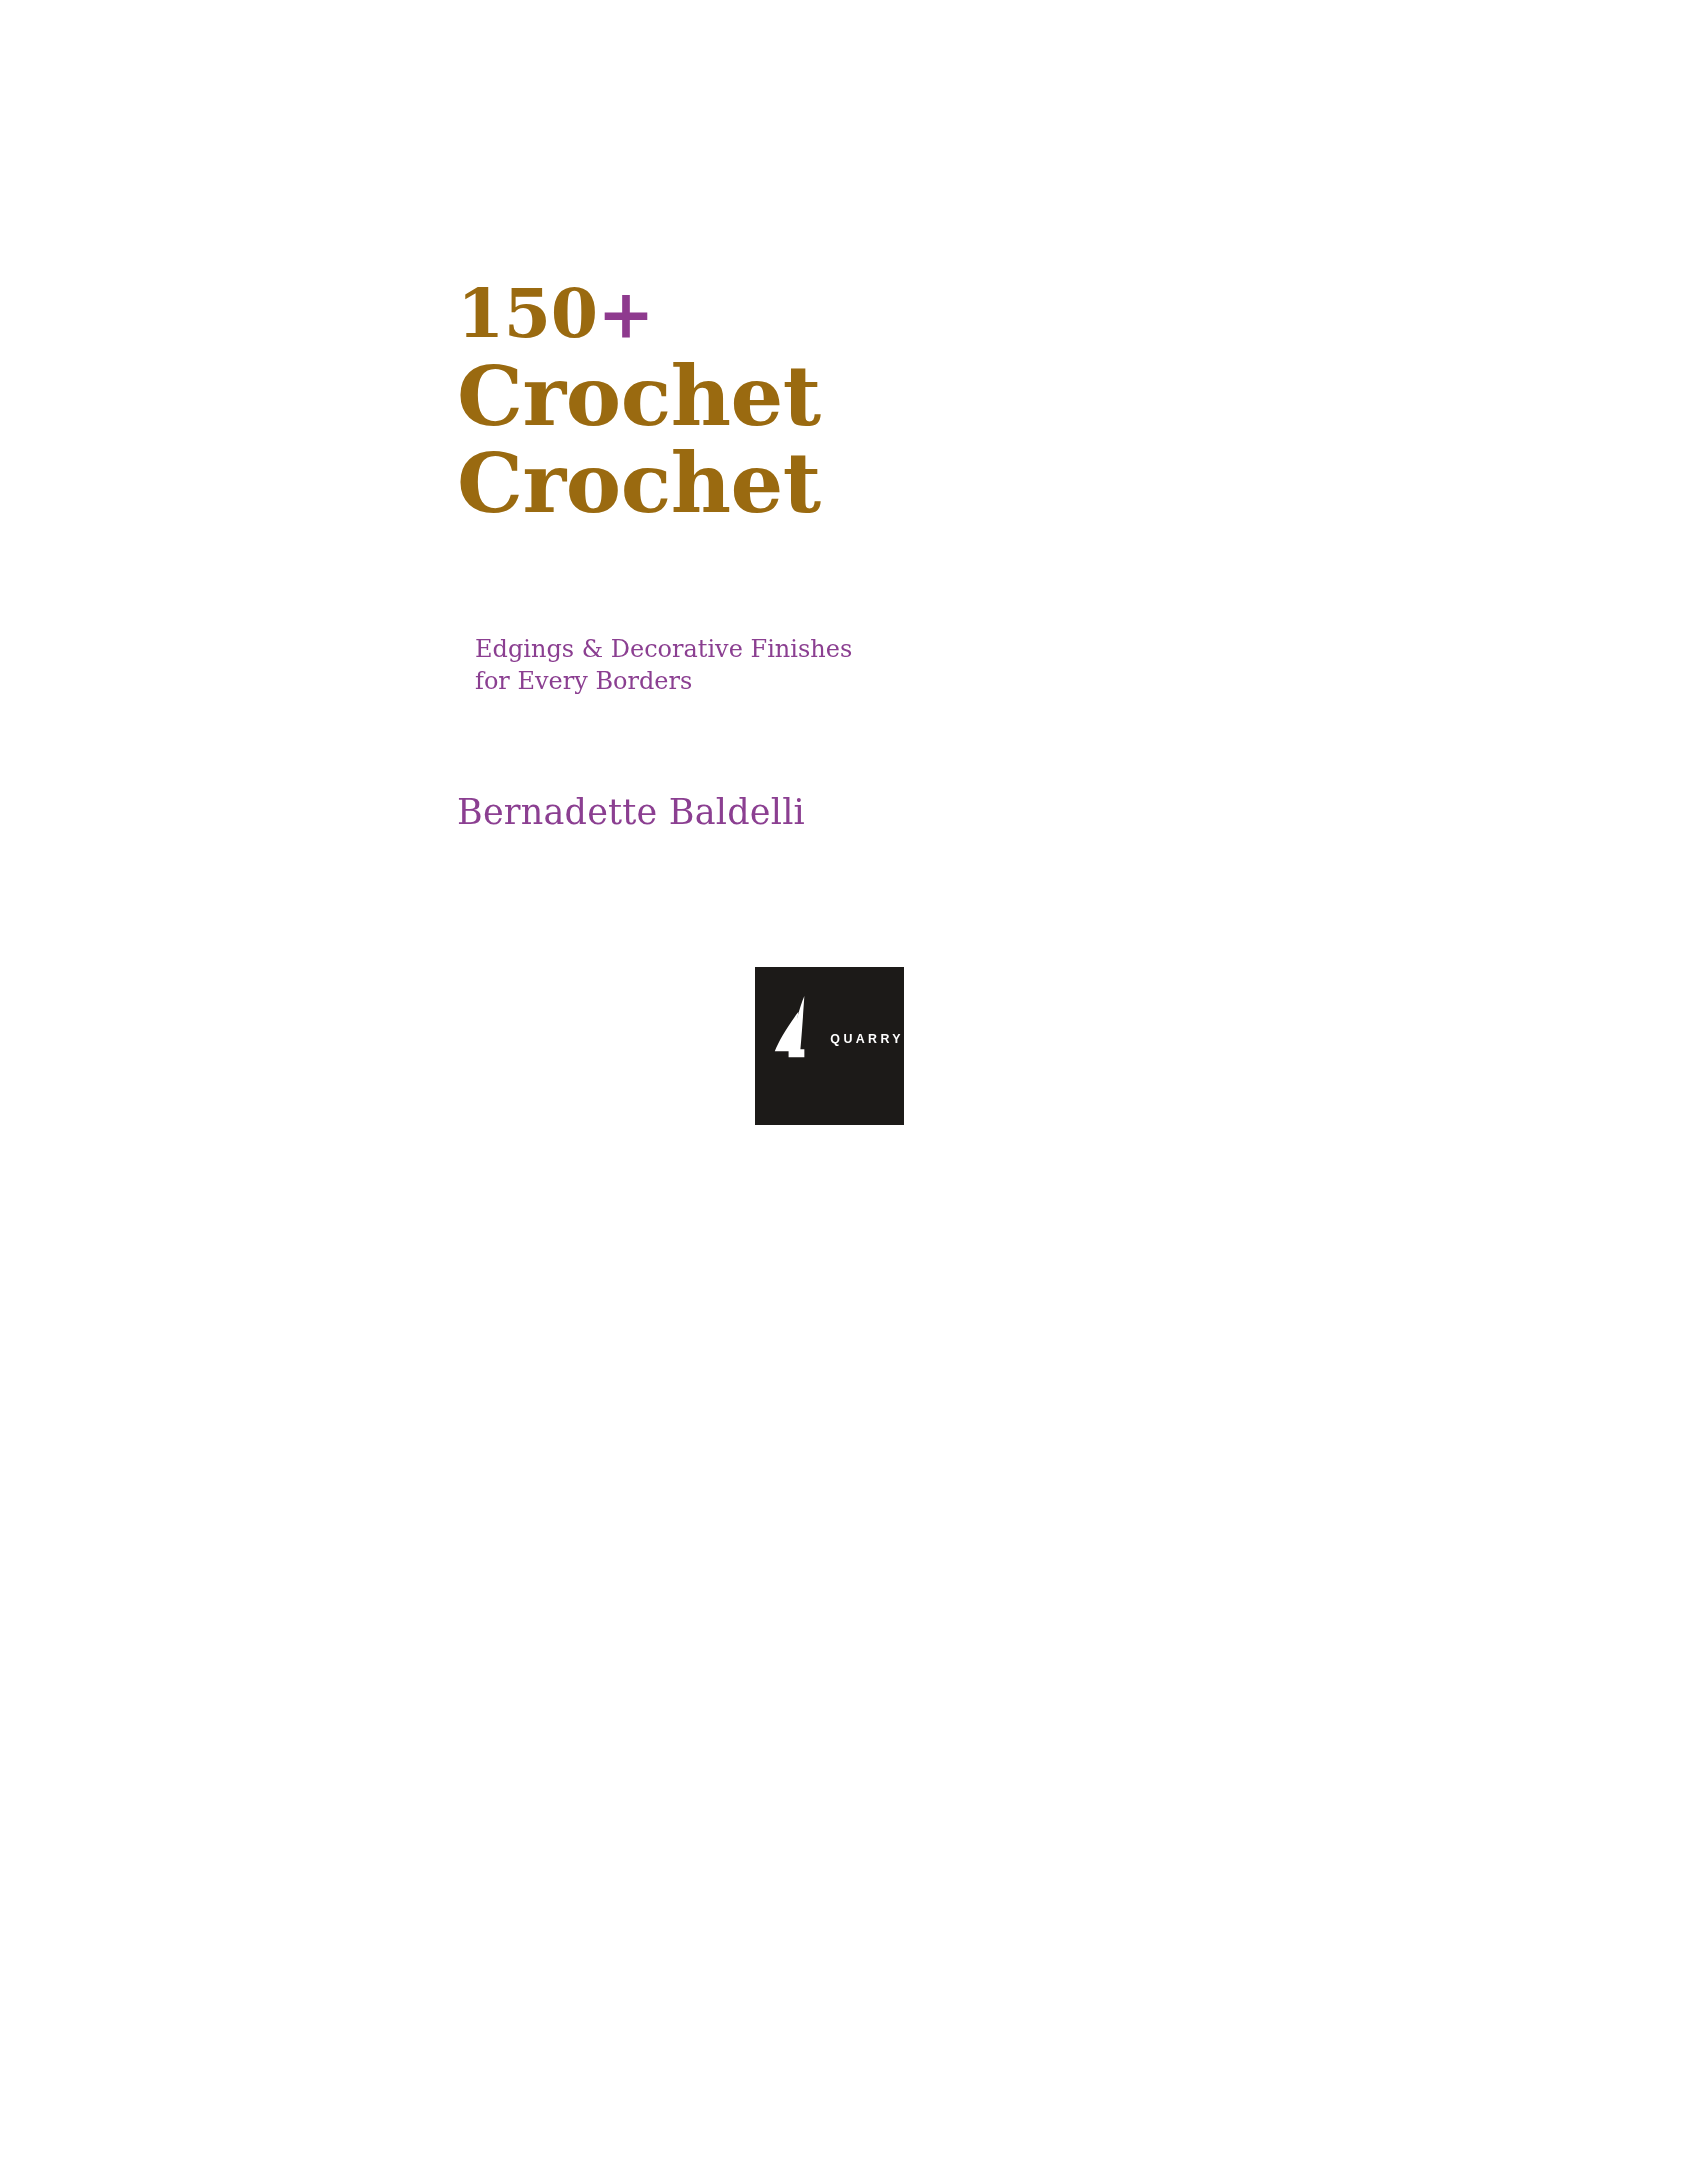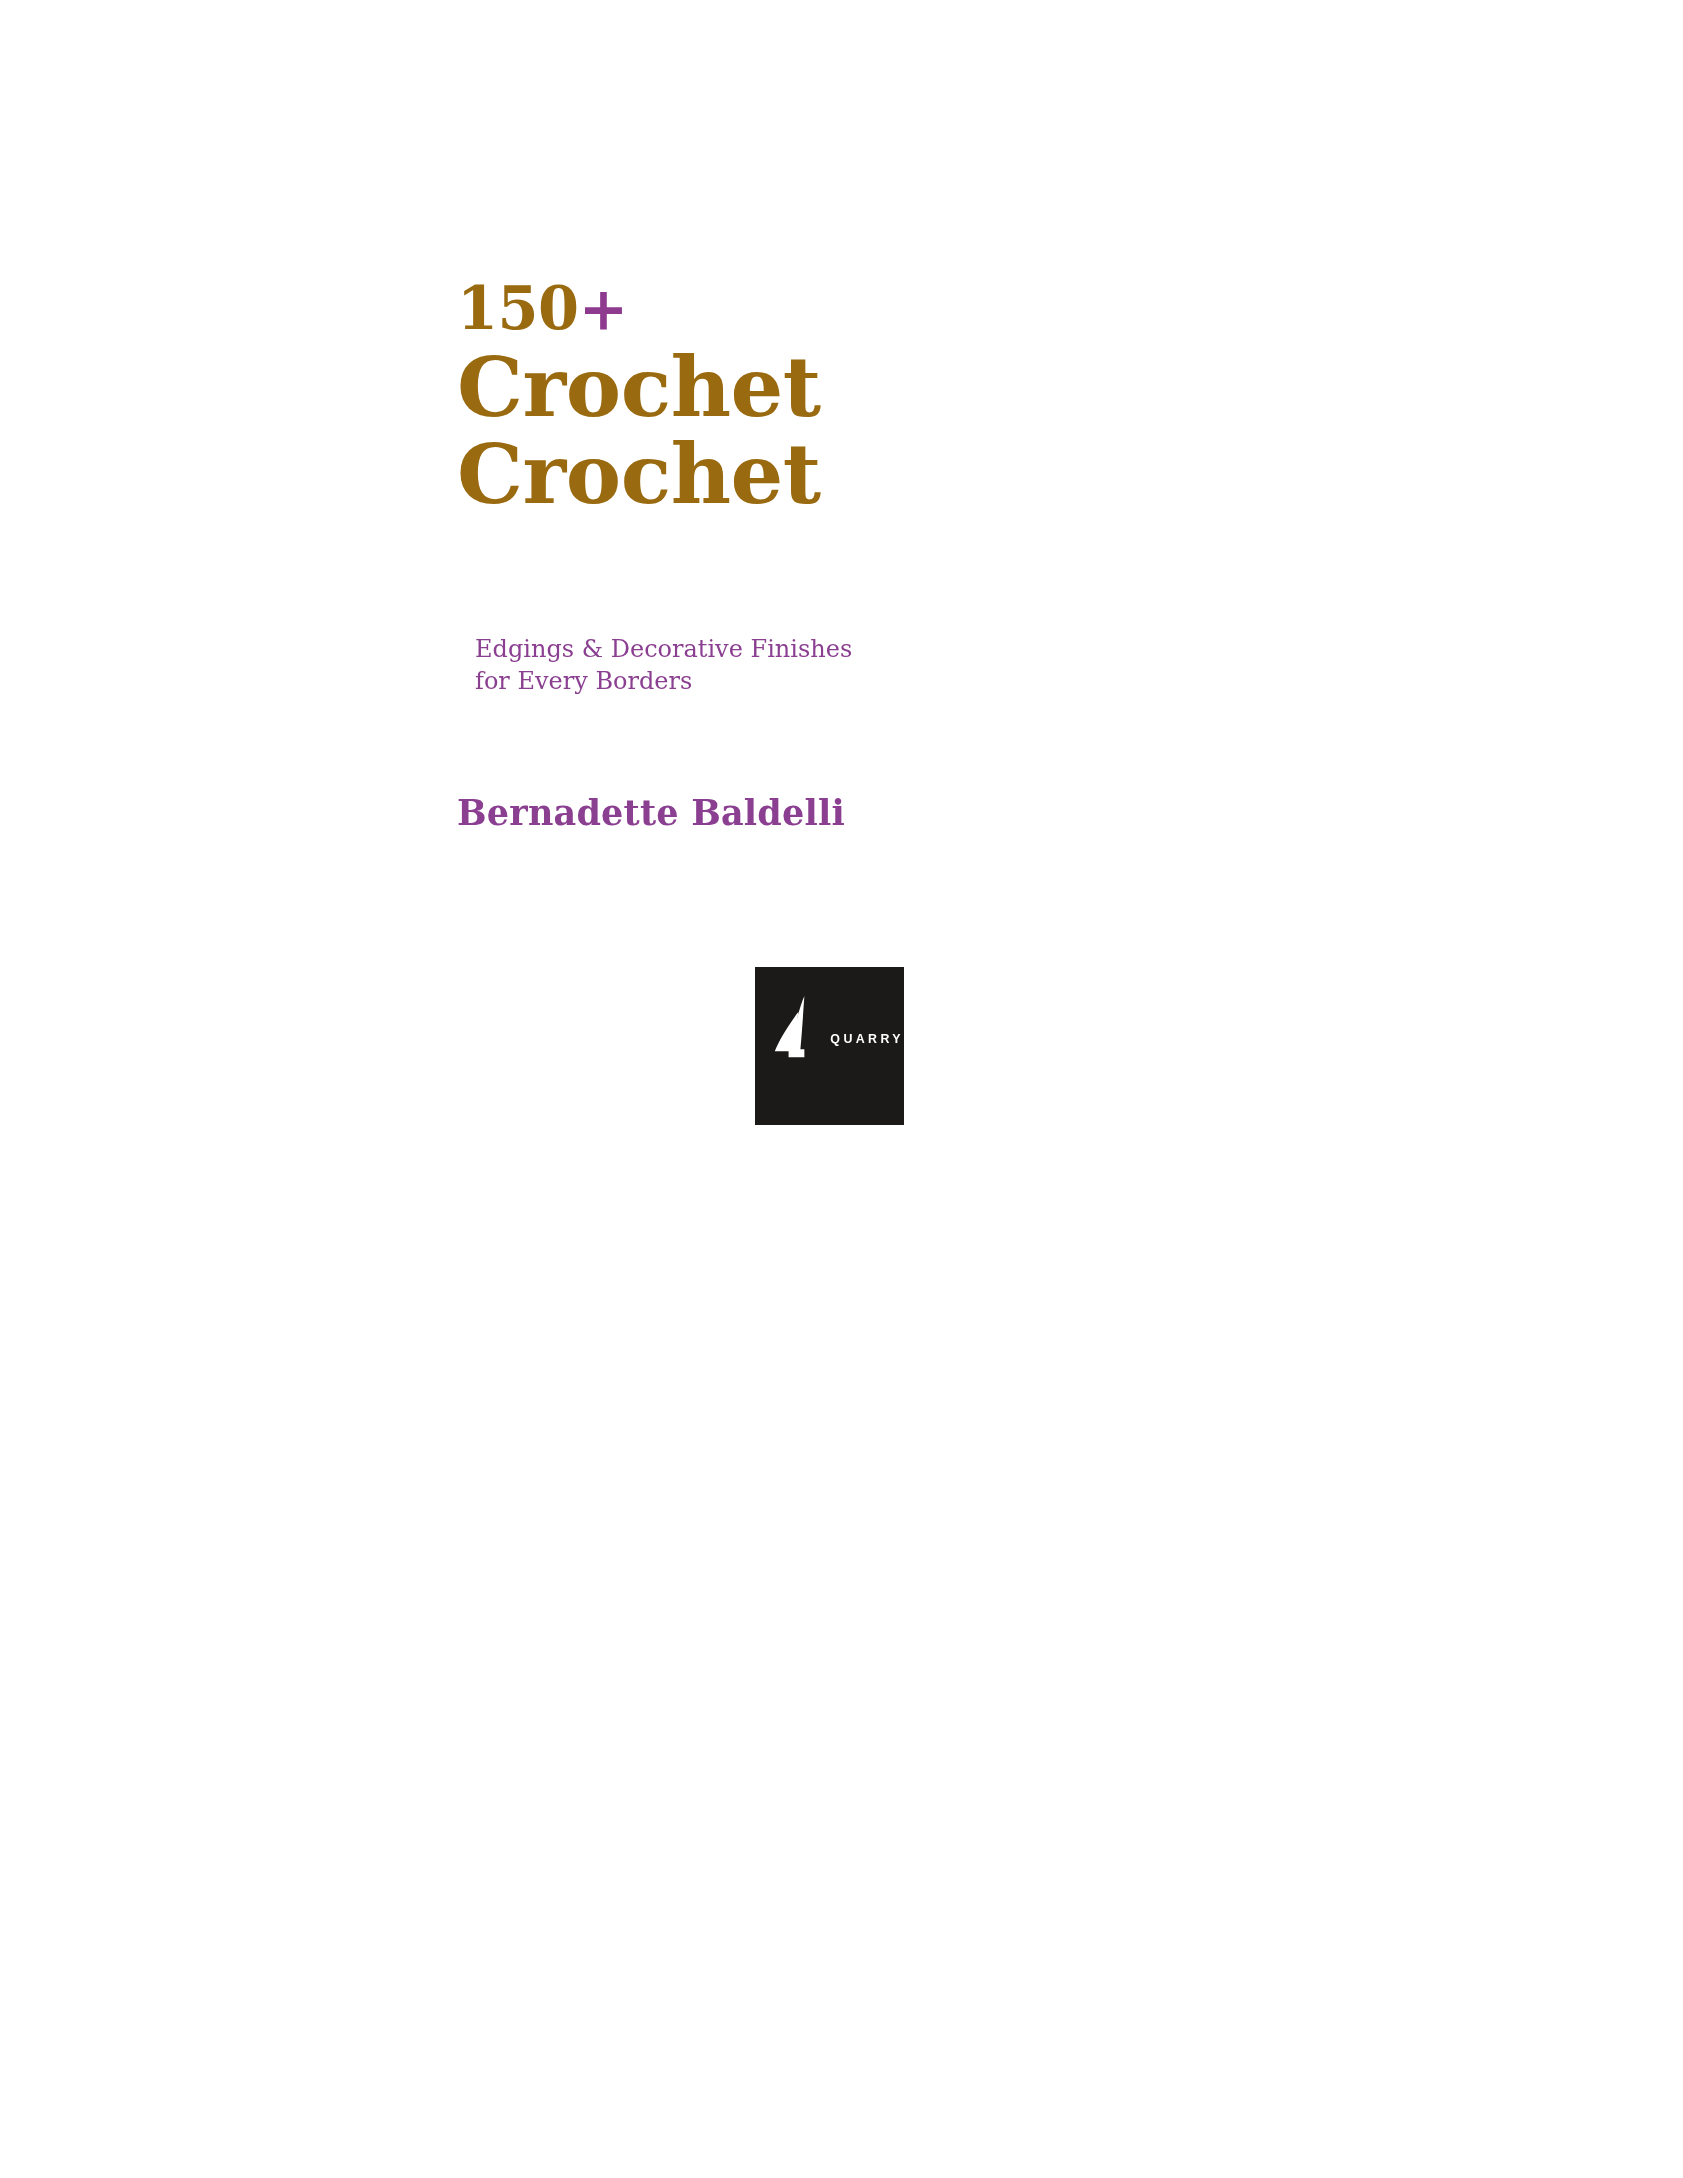--- a/index.html
+++ b/index.html
@@ -30,21 +30,21 @@
 
   .title-line {
     font-family: "DejaVu Serif", "Liberation Serif", serif;
     font-weight: 700;
     color: #9a6a10;
     line-height: 1.02;
     letter-spacing: -0.5px;
   }
 
   .title-count {
-    font-size: 59px;
+    font-size: 68px;
     margin-bottom: 6px;
   }
   .title-count .plus {
     color: #8e3a8e;
     font-weight: 600;
   }
 
   .title-word {
     font-size: 83px;
     margin-bottom: 2px;
@@ -62,21 +62,21 @@
     font-weight: 400;
     margin-left: 18px;
   }
 
   .author {
     position: absolute;
     left: 457px;
     top: 792px;
     font-family: "DejaVu Serif", "Liberation Serif", serif;
     font-size: 35px;
-    font-weight: 700;
+    font-weight: 400;
     color: #8b3f91;
     letter-spacing: 0.2px;
   }
 
   .publisher-logo {
     position: absolute;
     left: 755px;
     top: 967px;
     width: 149px;
     height: 158px;

